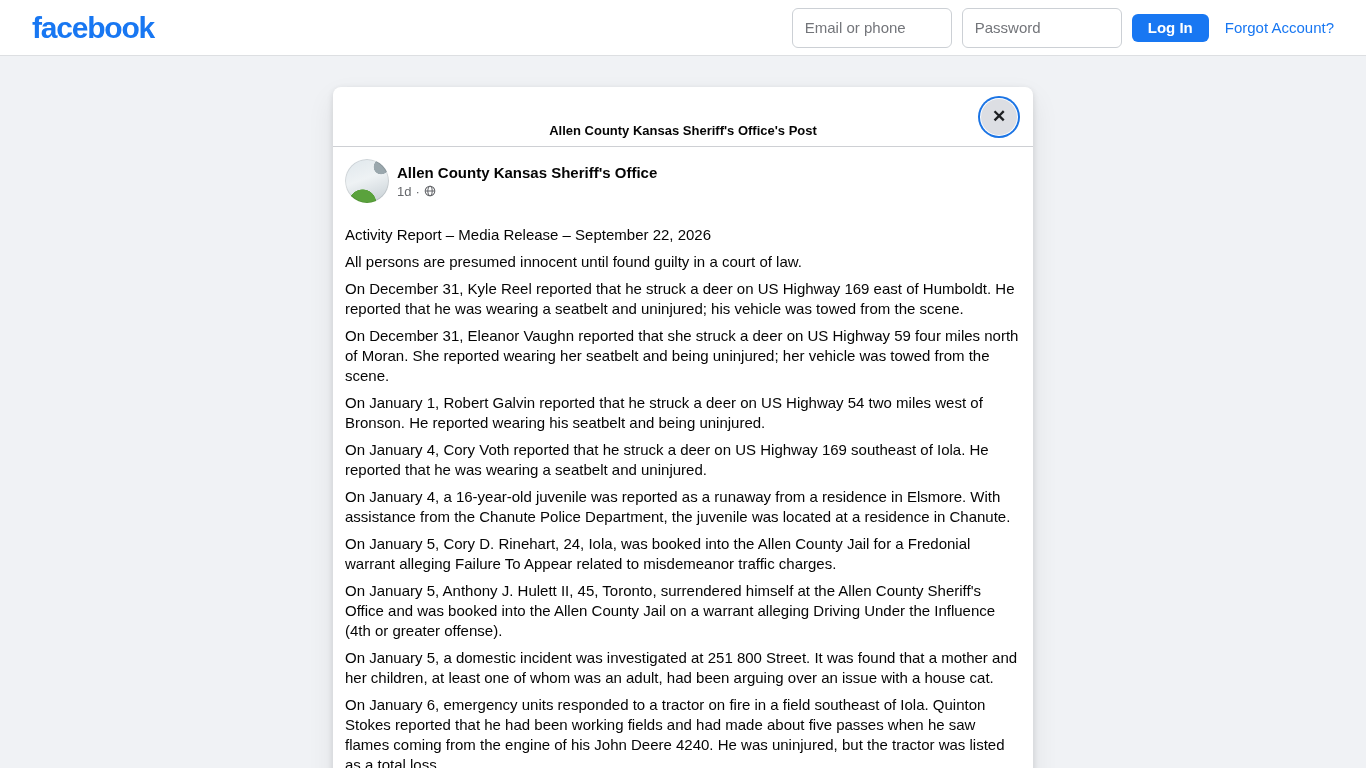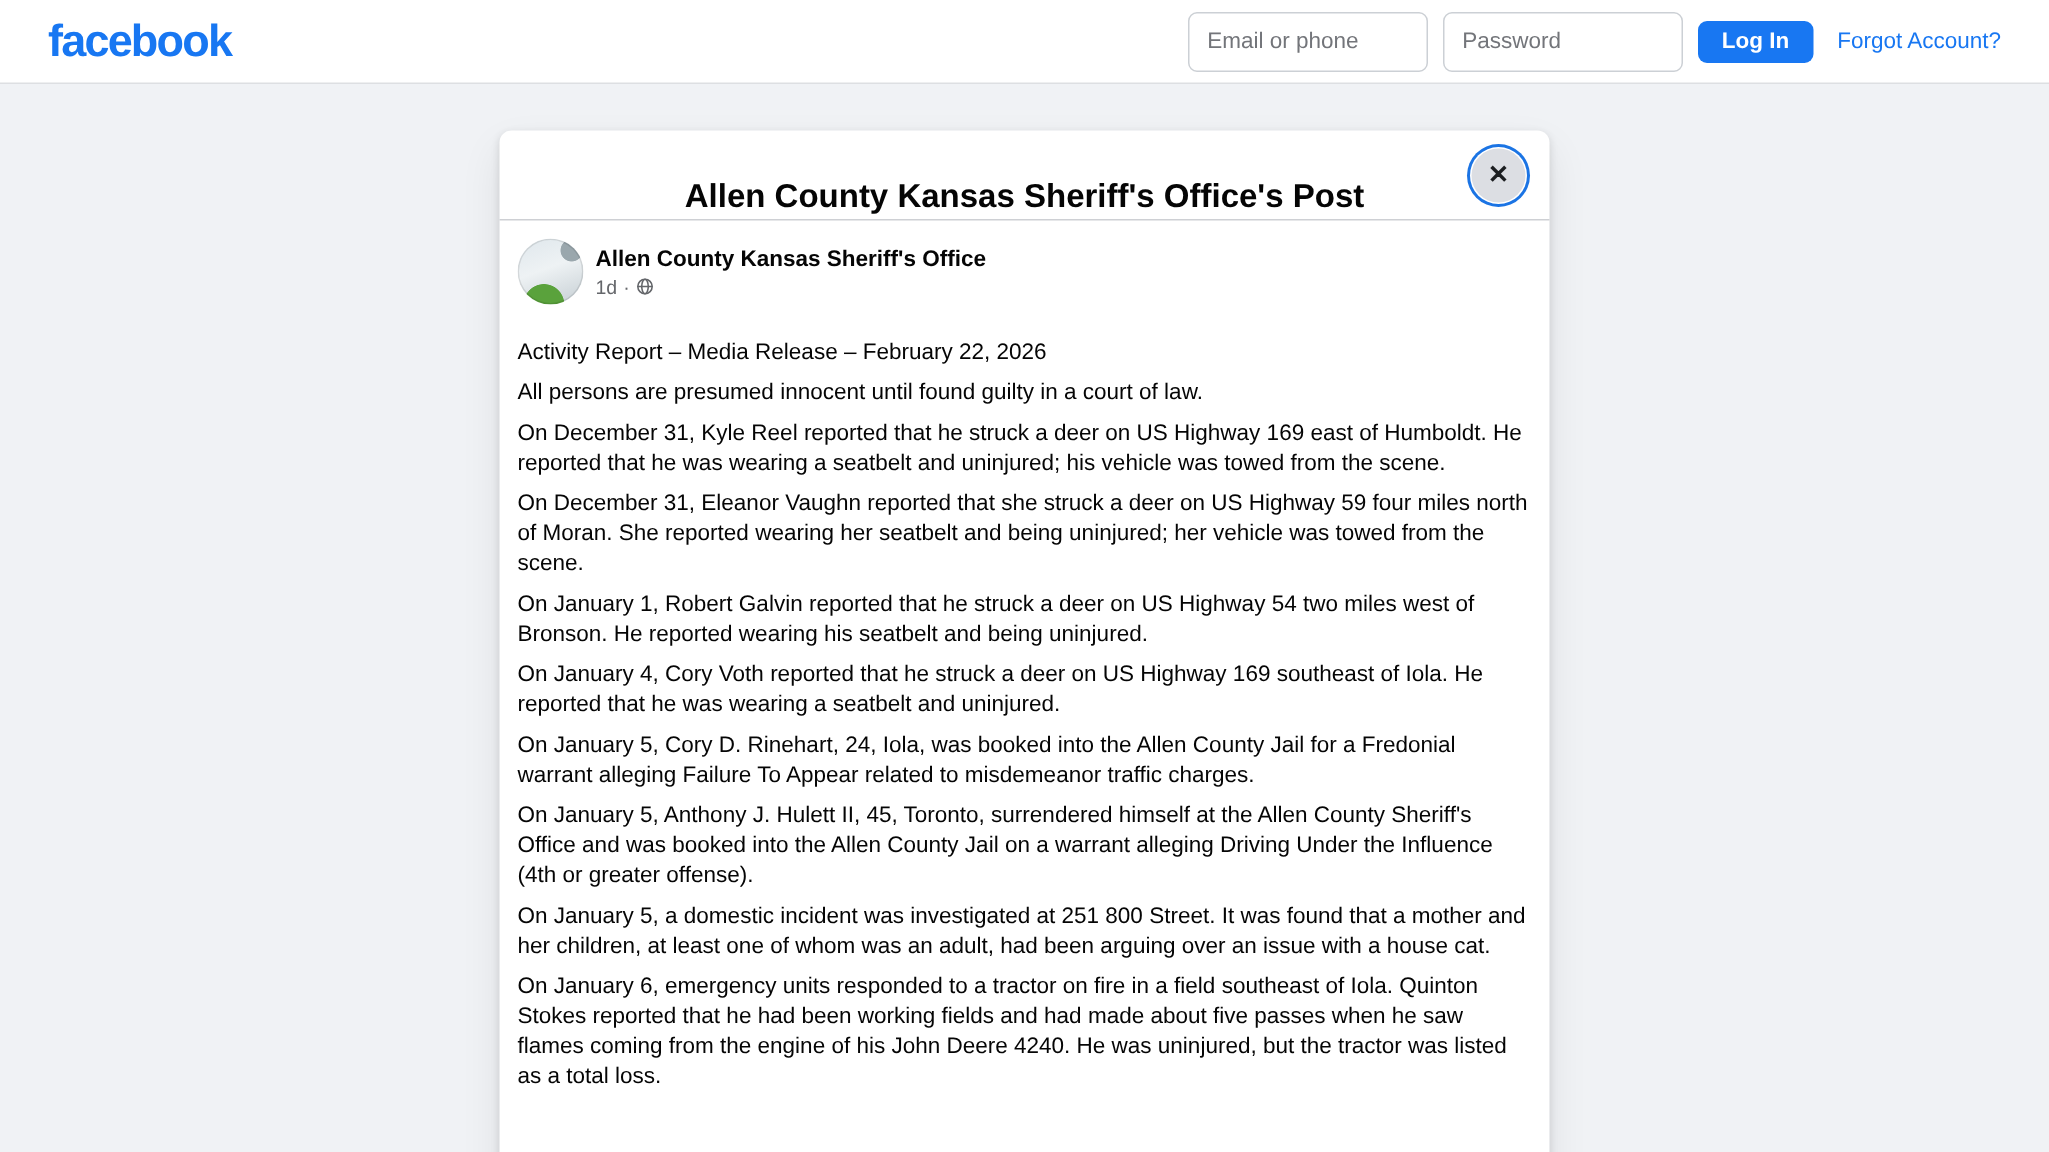--- a/index.html
+++ b/index.html
@@ -80,21 +80,21 @@
   }
   .modal-header {
     position: relative;
     height: 60px;
     display: flex;
     align-items: center;
     justify-content: center;
     border-bottom: 1px solid #ced0d4;
   }
   .modal-title {
-    font-size: 22px;
+    font-size: 13px;
     font-weight: bold;
     color: #050505;
     margin-top: 28px;
   }
   .close-btn {
     position: absolute;
     right: 16px;
     top: 50%;
     transform: translateY(-50%);
     width: 36px;
@@ -194,25 +194,26 @@
               <circle cx="8" cy="8" r="6.4"></circle>
               <ellipse cx="8" cy="8" rx="2.9" ry="6.4"></ellipse>
               <path d="M1.6 8h12.8"></path>
             </svg>
           </span>
         </span>
       </div>
     </div>
 
     <div class="post-text">
-        <p>Activity Report – Media Release – February 22, 2026</p>
+        <p>Activity Report – Media Release – September 22, 2026</p>
         <p>All persons are presumed innocent until found guilty in a court of law.</p>
         <p>On December 31, Kyle Reel reported that he struck a deer on US Highway 169 east of Humboldt. He reported that he was wearing a seatbelt and uninjured; his vehicle was towed from the scene.</p>
         <p>On December 31, Eleanor Vaughn reported that she struck a deer on US Highway 59 four miles north of Moran. She reported wearing her seatbelt and being uninjured; her vehicle was towed from the scene.</p>
         <p>On January 1, Robert Galvin reported that he struck a deer on US Highway 54 two miles west of Bronson. He reported wearing his seatbelt and being uninjured.</p>
         <p>On January 4, Cory Voth reported that he struck a deer on US Highway 169 southeast of Iola. He reported that he was wearing a seatbelt and uninjured.</p>
+        <p>On January 4, a 16-year-old juvenile was reported as a runaway from a residence in Elsmore. With assistance from the Chanute Police Department, the juvenile was located at a residence in Chanute.</p>
         <p>On January 5, Cory D. Rinehart, 24, Iola, was booked into the Allen County Jail for a Fredonial warrant alleging Failure To Appear related to misdemeanor traffic charges.</p>
         <p>On January 5, Anthony J. Hulett II, 45, Toronto, surrendered himself at the Allen County Sheriff's Office and was booked into the Allen County Jail on a warrant alleging Driving Under the Influence (4th or greater offense).</p>
         <p>On January 5, a domestic incident was investigated at 251 800 Street. It was found that a mother and her children, at least one of whom was an adult, had been arguing over an issue with a house cat.</p>
         <p>On January 6, emergency units responded to a tractor on fire in a field southeast of Iola. Quinton Stokes reported that he had been working fields and had made about five passes when he saw flames coming from the engine of his John Deere 4240. He was uninjured, but the tractor was listed as a total loss.</p>
       </div>
   </div>
 </div>
 
 </body></html>

